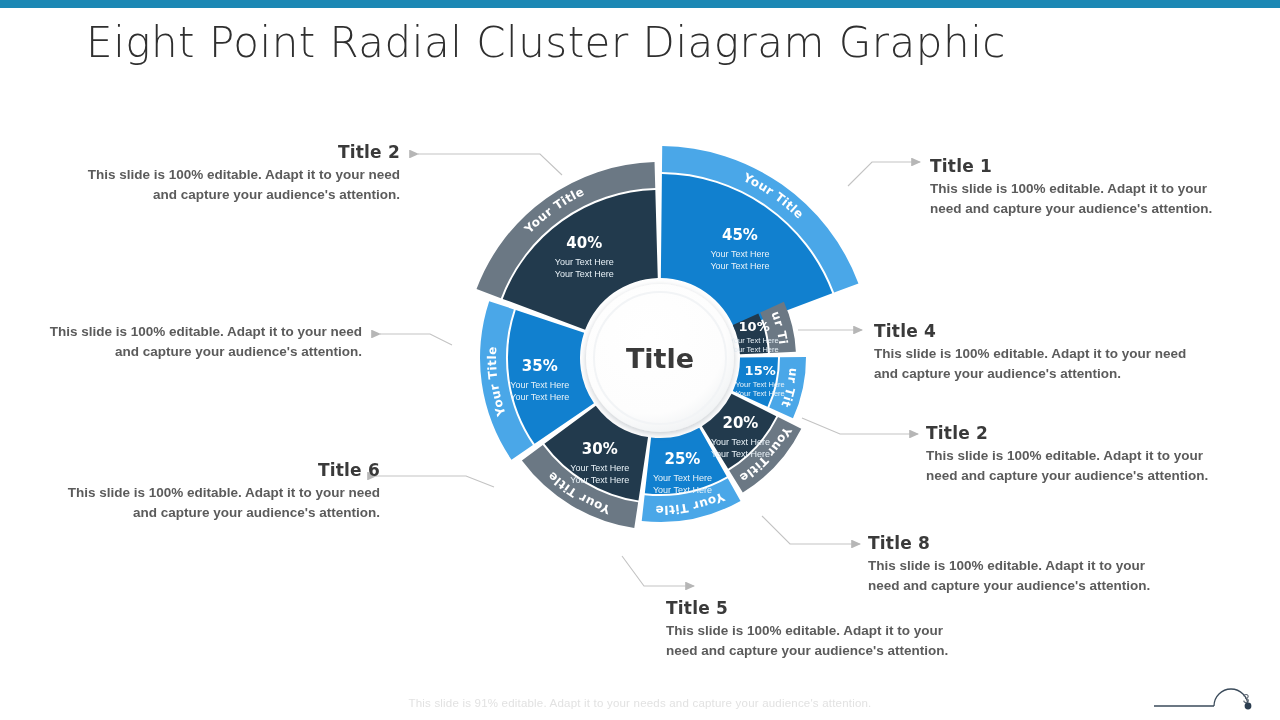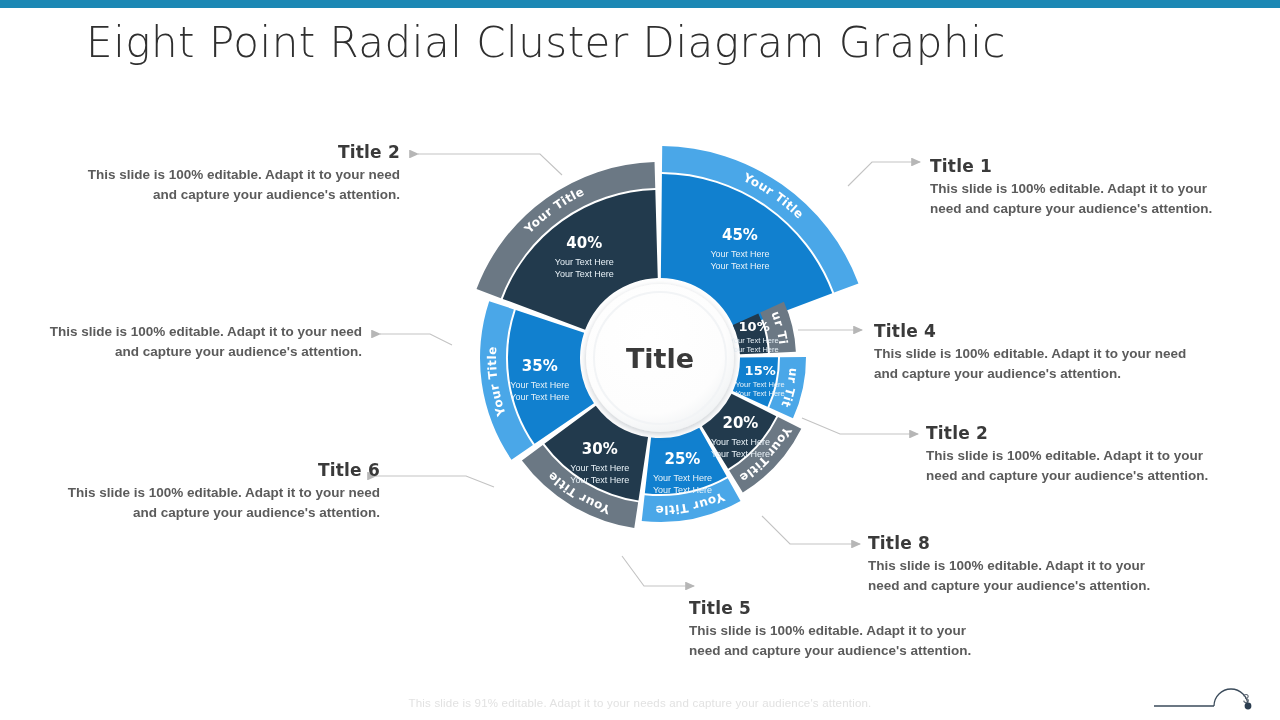--- a/index.html
+++ b/index.html
@@ -45,21 +45,21 @@
     font-weight:bold;
   }
   .callout.right{ text-align:left; }
   .callout.left{ text-align:right; }
   .callout.center{ text-align:left; }
 
   #co1{ left:930px; top:156px; width:300px; }
   #co2{ left:60px;  top:142px; width:340px; }
   #co3{ left:38px;  top:322px; width:324px; }
   #co4{ left:58px;  top:460px; width:322px; }
-  #co5{ left:666px; top:598px; width:292px;margin-left:23px; }
+  #co5{ left:666px; top:598px; width:292px; }
   #co6{ left:868px; top:533px; width:300px; }
   #co7{ left:926px; top:423px; width:292px; }
   #co8{ left:874px; top:321px; width:330px; }
 
   #footer-note{
     position:absolute;left:0;top:697px;width:1280px;
     text-align:center;
     font-size:11.5px;
     color:#e2e2e2;
     letter-spacing:0.2px;

